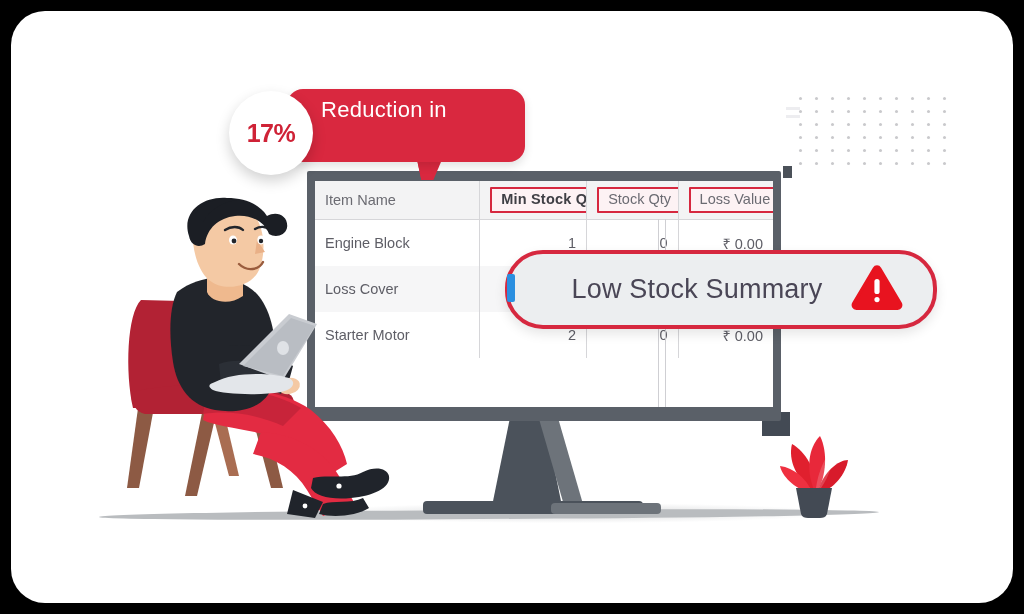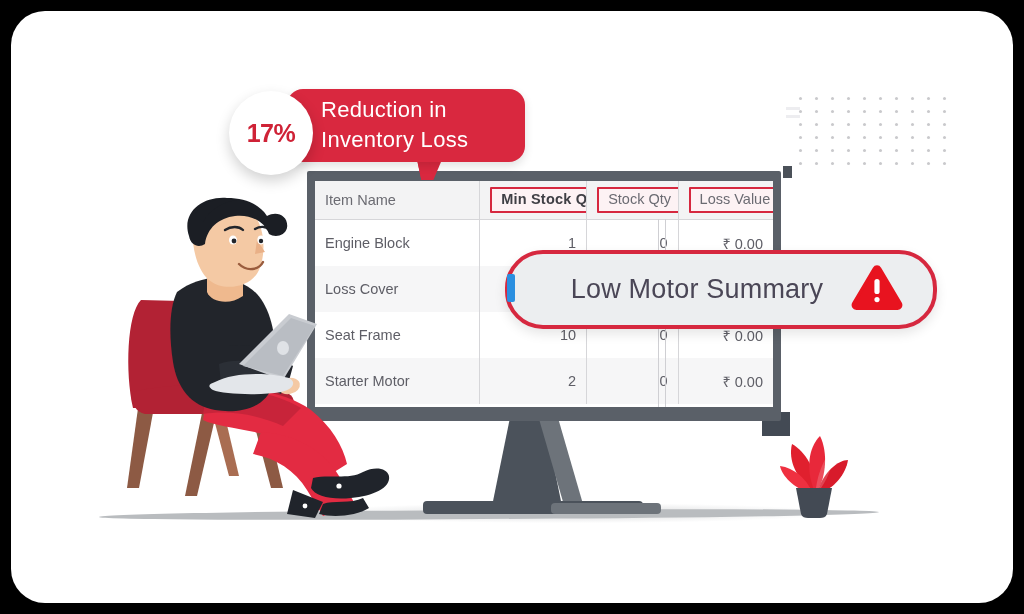--- a/index.html
+++ b/index.html
@@ -413,26 +413,20 @@
               <td class="col-qty">0</td>
               <td class="col-value">₹ 0.00</td>
             </tr>
             <tr>
               <td class="col-name">Loss Cover</td>
               <td class="col-min"></td>
               <td class="col-qty"></td>
               <td class="col-value"></td>
             </tr>
             <tr>
-              <td class="col-name">Seat Frame</td>
-              <td class="col-min">10</td>
-              <td class="col-qty">0</td>
-              <td class="col-value">₹ 0.00</td>
-            </tr>
-            <tr>
               <td class="col-name">Starter Motor</td>
               <td class="col-min">2</td>
               <td class="col-qty">0</td>
               <td class="col-value">₹ 0.00</td>
             </tr>
           </tbody>
         </table>
       </div>
     </div>
 
@@ -499,29 +493,28 @@
         <path d="M42 66 C28 62 16 50 14 40 C28 42 40 52 46 66 Z" fill="#ef3040"></path>
         <path d="M50 62 C52 46 60 28 68 22 C68 40 60 56 52 66 Z" fill="#ffffff" opacity=".18"></path>
         <path d="M30 62 L66 62 L61 88 C60 91 57 92 54 92 L42 92 C39 92 36 91 35 88 Z" fill="#434a54"></path>
       </svg>
     </div>
 
     <div id="promo-bubble-tail"></div>
     <div id="promo-bubble"></div>
     <div id="promo-text">
       <span>Reduction  in</span>
-      <span class="l2">Inventory Loss</span>
     </div>
     <div id="promo-badge">
       <span id="promo-badge-value">17%</span>
     </div>
 
     <div id="summary-pill">
       <div id="summary-accent"></div>
-      <span id="summary-label">Low Motor Summary</span>
+      <span id="summary-label">Low Stock Summary</span>
       <span id="summary-warning-icon">
         <svg width="52" height="46" viewBox="0 0 52 46" xmlns="http://www.w3.org/2000/svg">
           <path d="M23.2 3.4 C24.5 1.2 27.5 1.2 28.8 3.4 L49.4 38.3 C50.7 40.6 49.2 43.4 46.6 43.4 L5.4 43.4 C2.8 43.4 1.3 40.6 2.6 38.3 Z" fill="#e8131f" stroke="#e8131f" stroke-width="3" stroke-linejoin="round"></path>
           <rect x="23.4" y="14" width="5.2" height="15" rx="2.6" fill="#ffffff"></rect>
           <rect x="23.4" y="32" width="5.2" height="5.2" rx="2.6" fill="#ffffff"></rect>
         </svg>
       </span>
     </div>
 
   </div>

